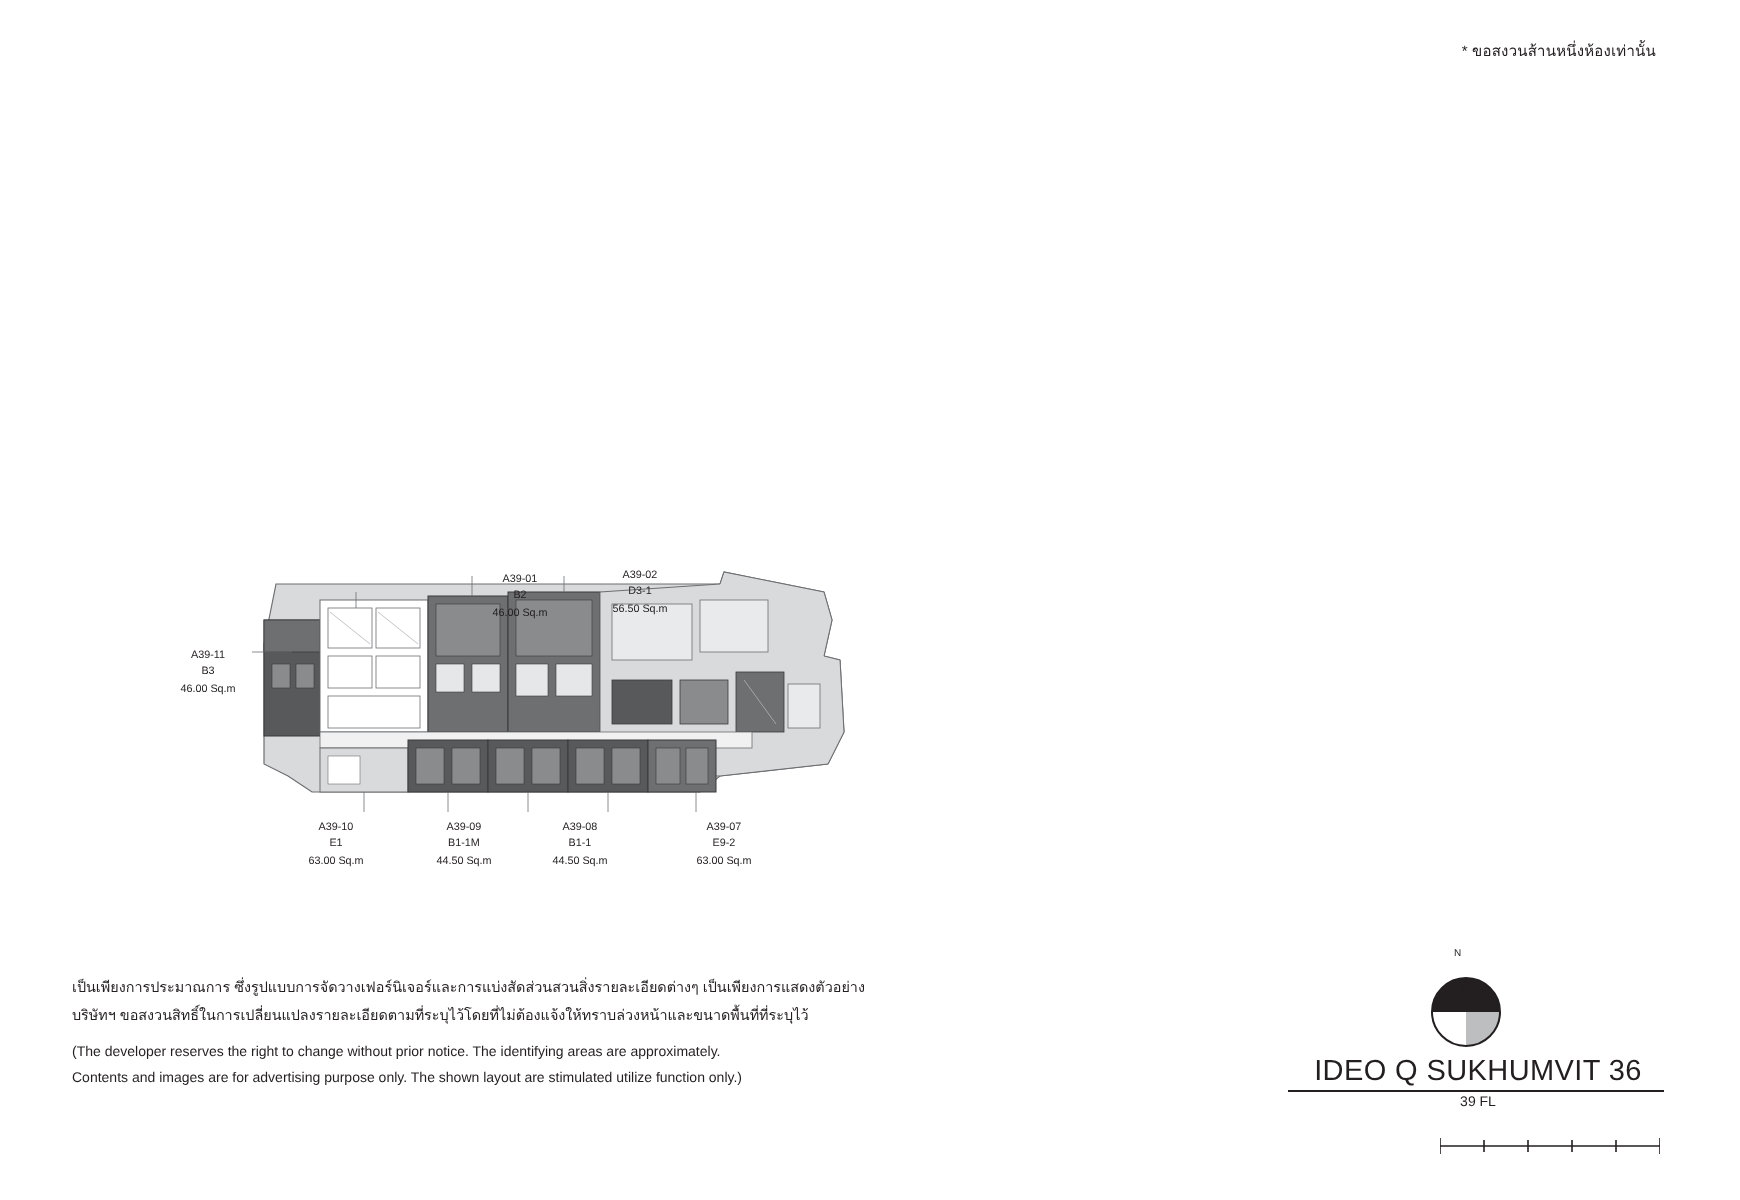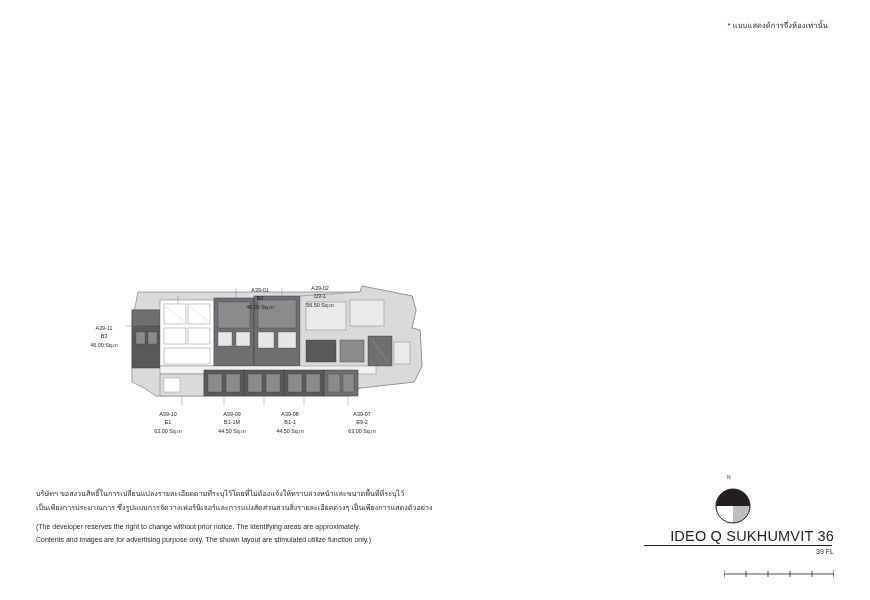--- a/index.html
+++ b/index.html
@@ -75,21 +75,21 @@
     line-height: 1.85;
     color: #231f20;
   }
 
   
   .project {
     position: absolute;
     right: 36px;
     top: 478px;
     width: 190px;
-    text-align: right;
+    text-align: center;
   }
   .compass-wrap {
     position: relative;
     height: 48px;
     width: 190px;
   }
   .compass {
     position: absolute;
     left: 62px;
     top: 4px;
@@ -121,21 +121,21 @@
   .scalebar {
     margin-top: 10px;
     margin-left: 72px;
   }
 </style>
 </head>
 <body>
 
 <div class="page">
 
-  <div class="top-note">* แบบแสดงด้การจึ่งห้องเท่านั้น</div>
+  <div class="top-note">* ขอสงวนส้านหนึ่งห้องเท่านั้น</div>
 
   <div class="plan">
     <svg width="760" height="180" viewBox="0 0 760 180" xmlns="http://www.w3.org/2000/svg">
       <g stroke="#6d6e71" stroke-width="0.5" fill="none">
 
         <path d="M 72 52 L 78 22 L 300 22 L 302 16 L 352 26 L 356 40 L 352 58
                  L 360 60 L 362 96 L 354 112 L 300 118 L 290 126 L 96 126
                  L 84 118 L 72 112 Z" fill="#d9dadb" stroke="#6d6e71" stroke-width="0.6"></path>
 
         <rect x="72" y="40" width="28" height="58" fill="#58595b" stroke="#3a3a3c" stroke-width="0.5"></rect>
@@ -244,22 +244,22 @@
   </div>
 
   <div class="unit-label" style="left:330px; top:410px; width:64px;">
     <span>A39-07</span>
     <span>E9-2</span>
     <span>63.00 Sq.m</span>
   </div>
 
   <div class="disclaimer">
     <div class="thai">
+      <div>เป็นเพียงการประมาณการ ซึ่งรูปแบบการจัดวางเฟอร์นิเจอร์และการแบ่งสัดส่วนสวนสิ่งรายละเอียดต่างๆ เป็นเพียงการแสดงตัวอย่าง</div>
       <div>บริษัทฯ ขอสงวนสิทธิ์ในการเปลี่ยนแปลงรายละเอียดตามที่ระบุไว้โดยที่ไม่ต้องแจ้งให้ทราบล่วงหน้าและขนาดพื้นที่ที่ระบุไว้</div>
-      <div>เป็นเพียงการประมาณการ ซึ่งรูปแบบการจัดวางเฟอร์นิเจอร์และการแบ่งสัดส่วนสวนสิ่งรายละเอียดต่างๆ เป็นเพียงการแสดงตัวอย่าง</div>
     </div>
     <div class="eng">
       <div>(The developer reserves the right to change without prior notice. The identifying areas are approximately.</div>
       <div>Contents and images are for advertising purpose only. The shown layout are stimulated utilize function only.)</div>
     </div>
   </div>
 
   <div class="project">
     <div class="compass-wrap">
       <div class="compass-n">N</div>

